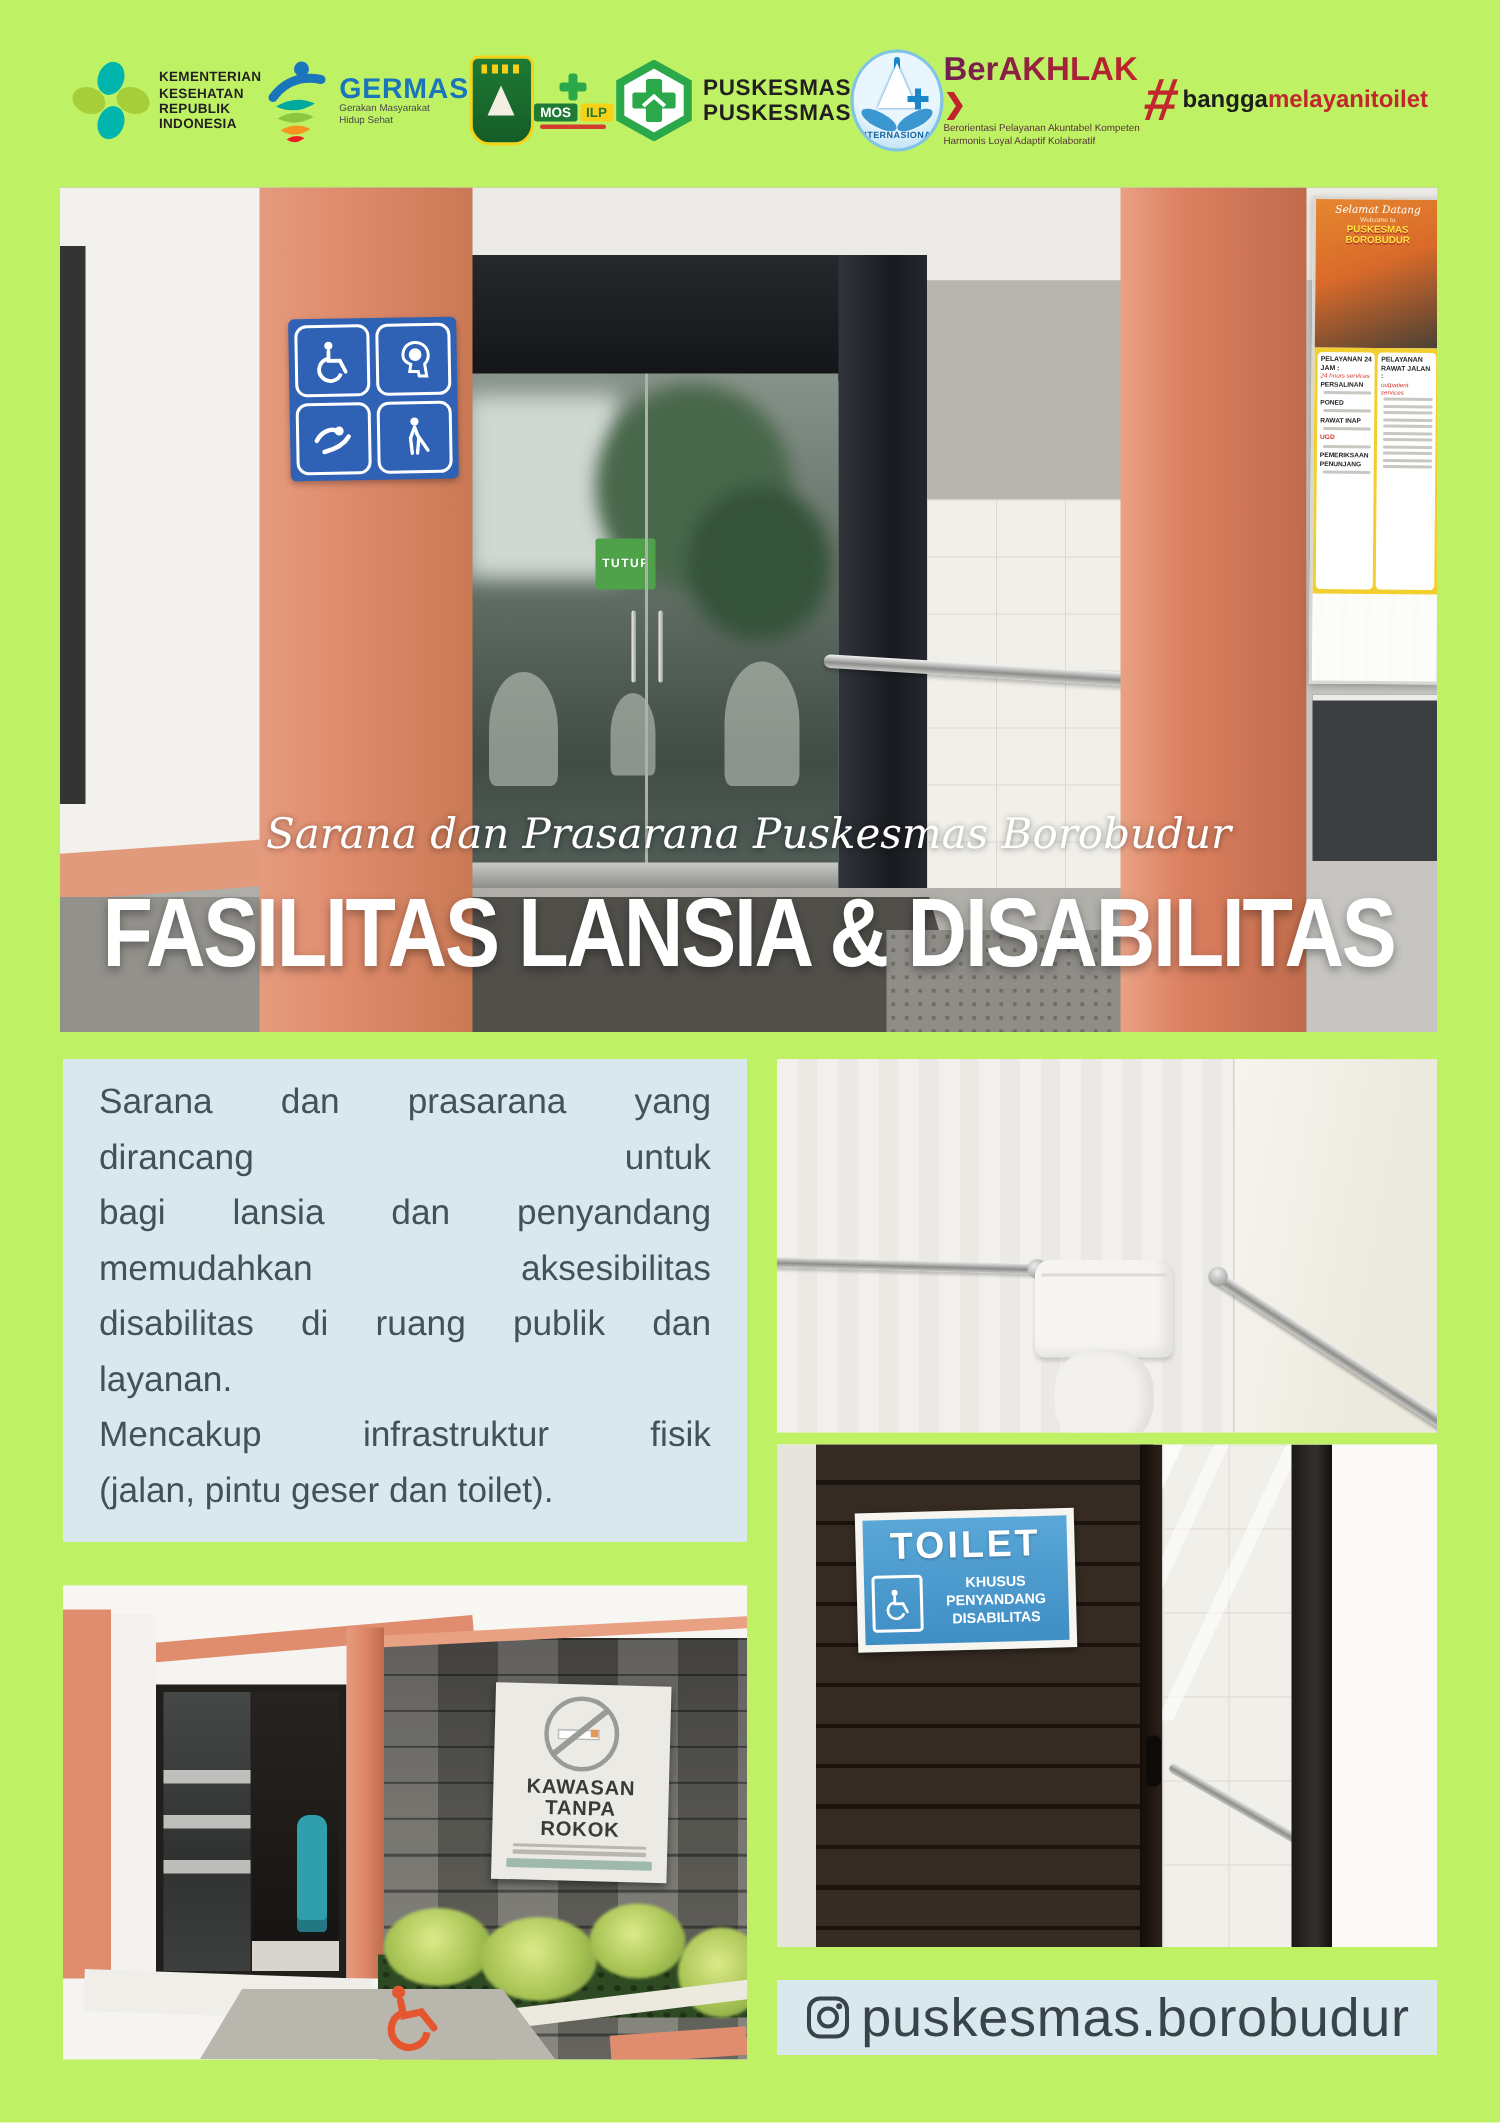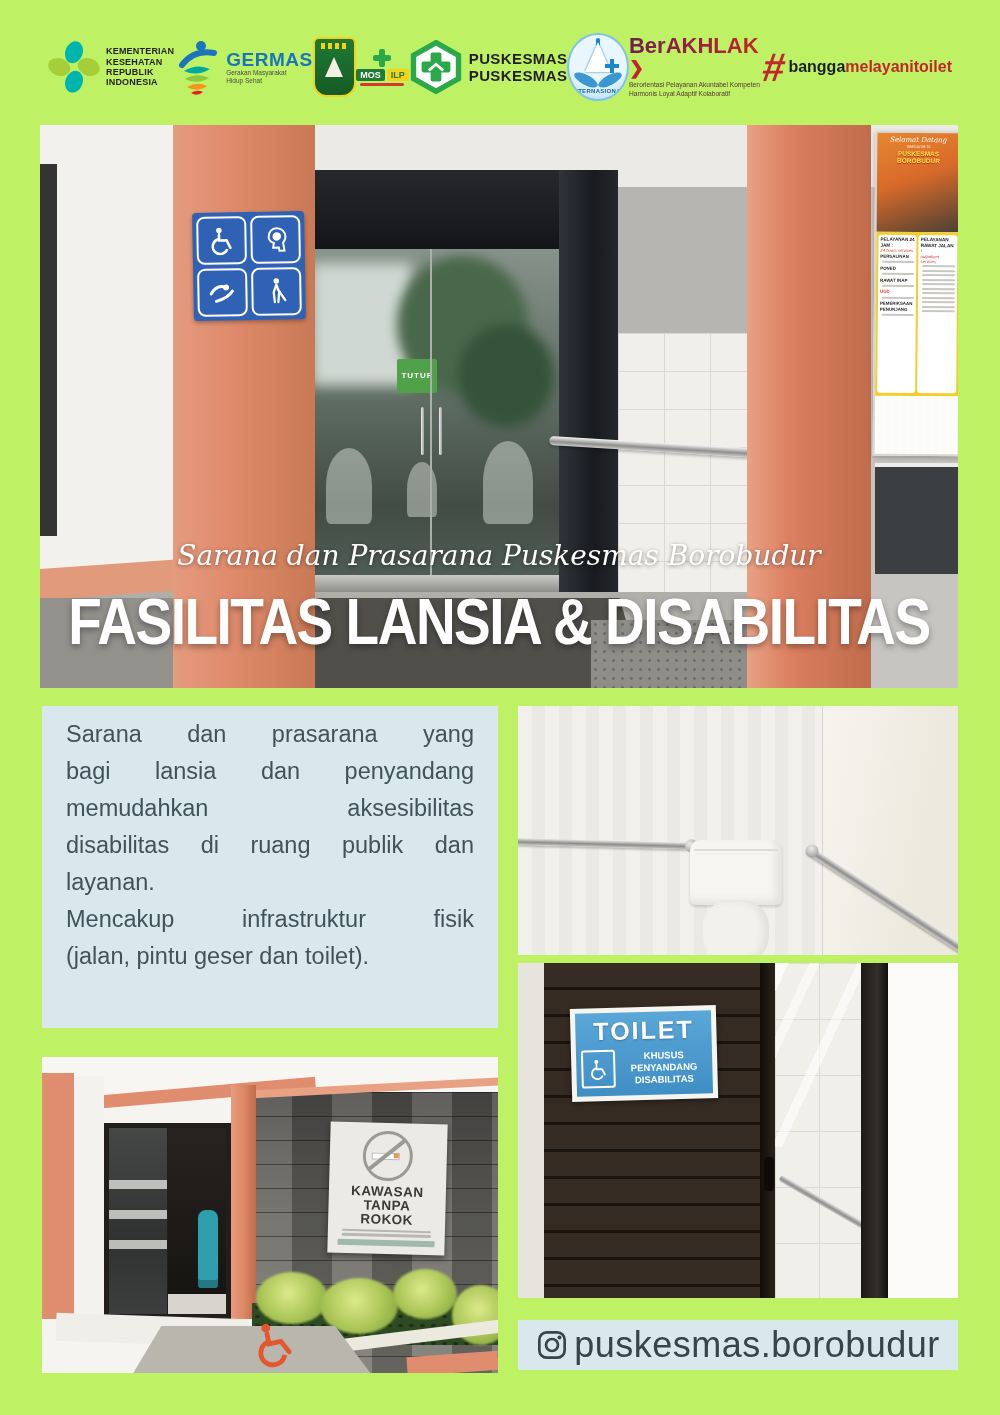--- a/index.html
+++ b/index.html
@@ -447,20 +447,21 @@
       </div>
       <div class="board-photo"></div>
     </div>
     <div class="window"></div>
     <div class="hero-sub">Sarana dan Prasarana Puskesmas Borobudur</div>
     <div class="hero-title">FASILITAS LANSIA &amp; DISABILITAS</div>
   </div>
 
   <div class="descbox">
     <div class="dline just">Sarana dan prasarana yang</div>
+    <div class="dline just">dirancang untuk</div>
     <div class="dline just">bagi lansia dan penyandang</div>
     <div class="dline just">memudahkan aksesibilitas</div>
     <div class="dline just">disabilitas di ruang publik dan</div>
     <div class="dline">layanan.</div>
     <div class="dline just">Mencakup infrastruktur fisik</div>
     <div class="dline">(jalan, pintu geser dan toilet).</div>
   </div>
 
   <div class="toilet">
     <div class="wallL"></div>

